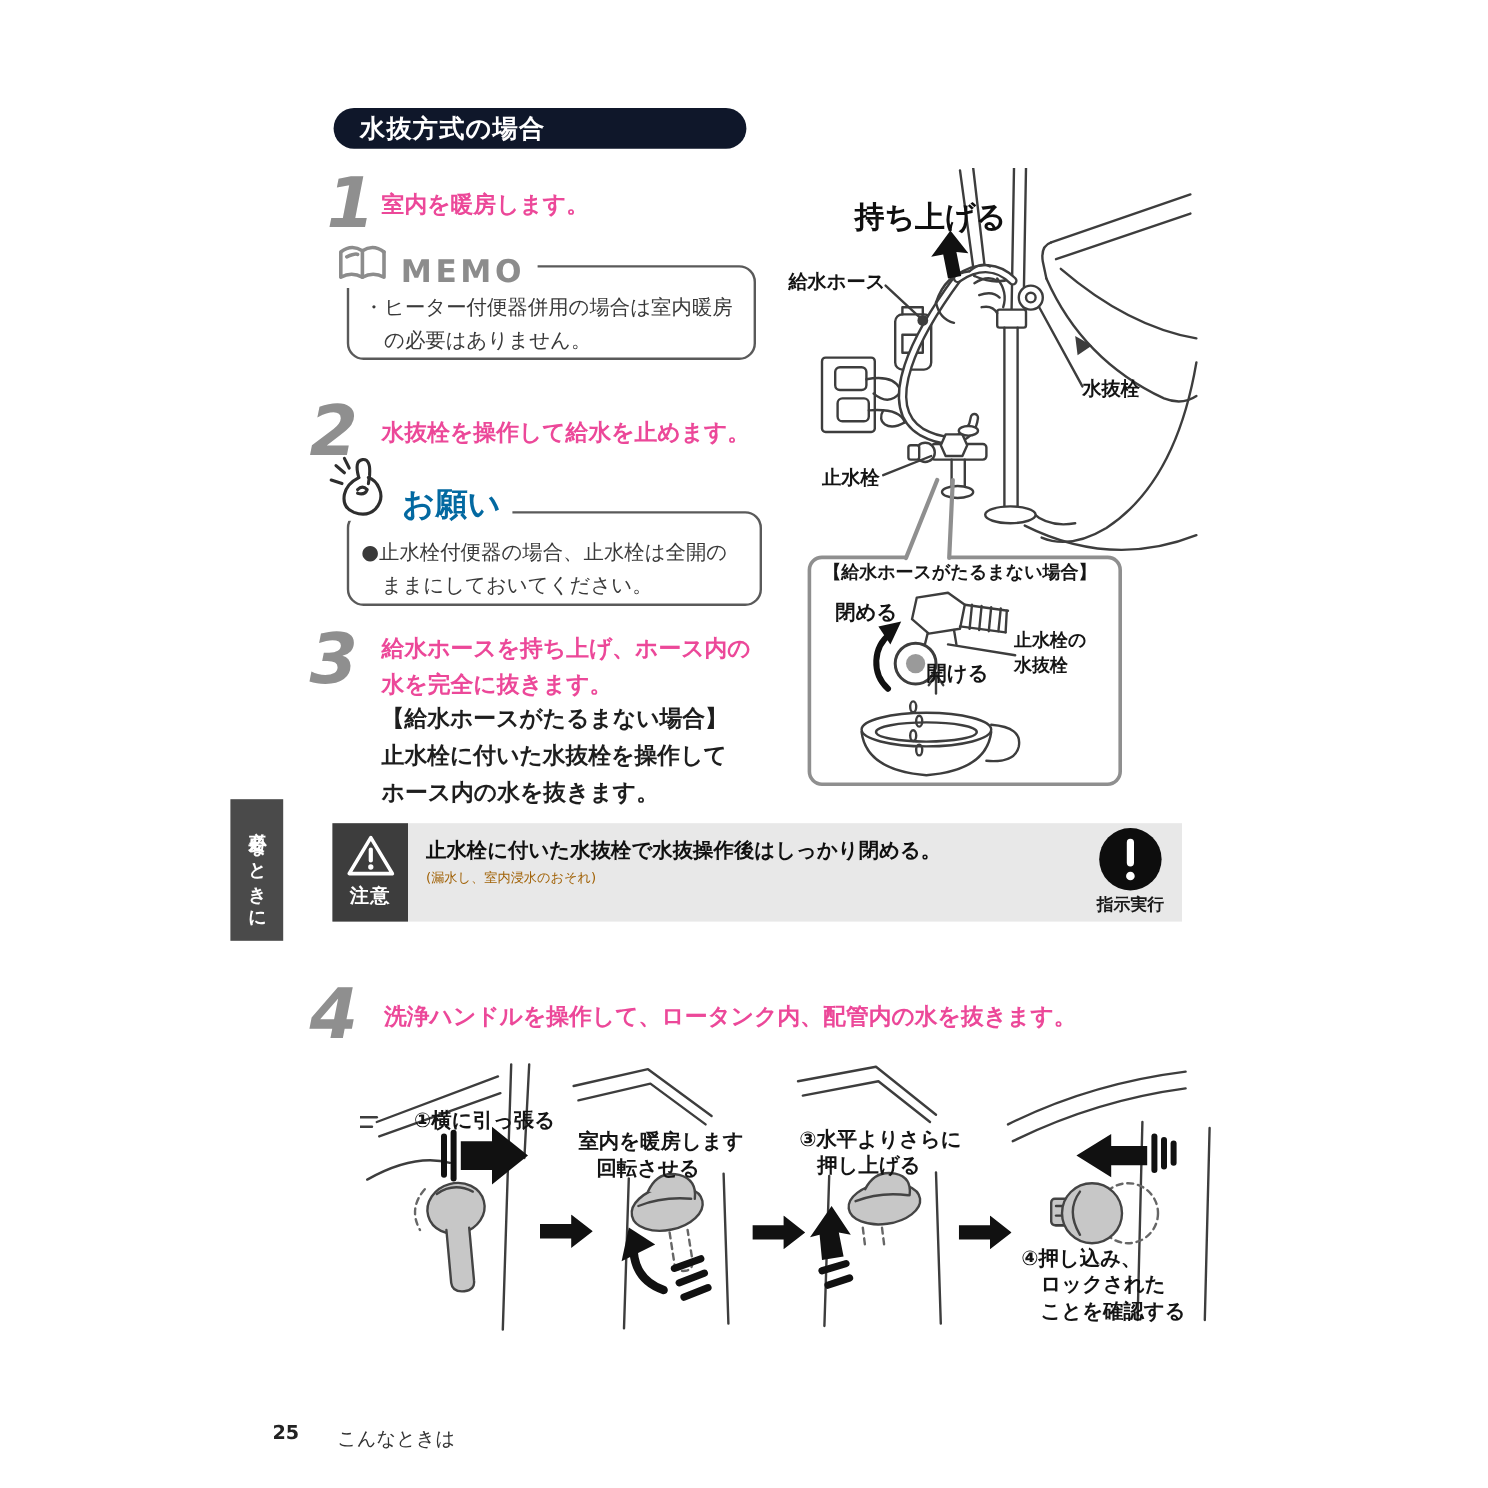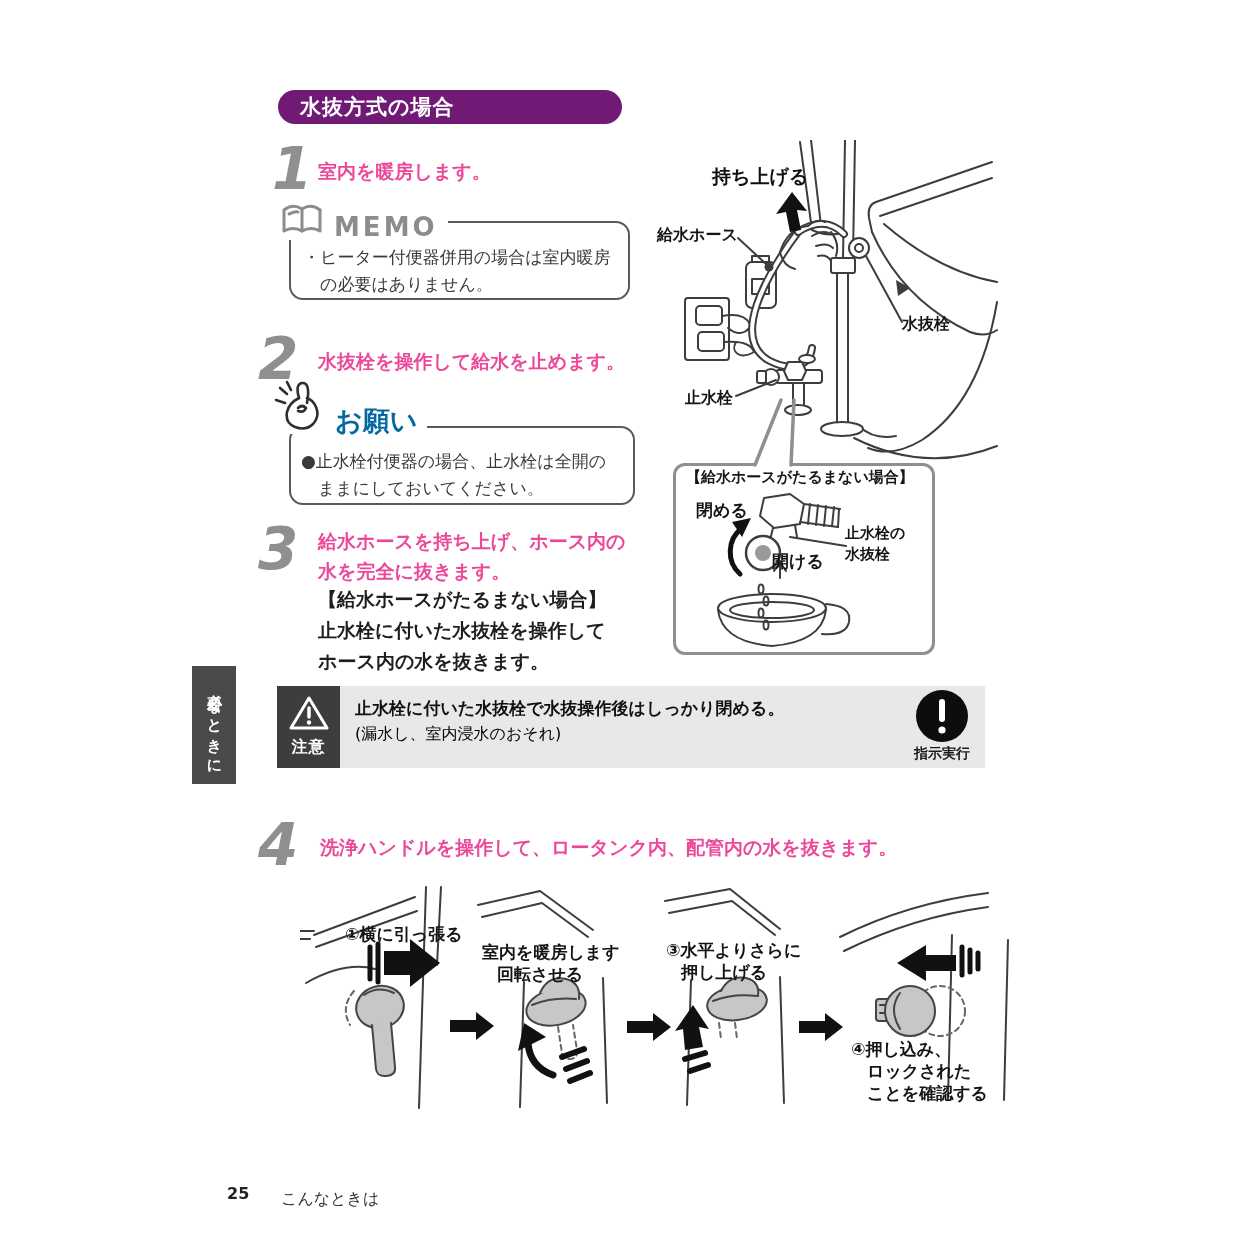--- a/index.html
+++ b/index.html
@@ -1,44 +1,44 @@
 <!DOCTYPE html>
 <html><head>
 <meta charset="utf-8">
 <style>
   *{margin:0;padding:0;box-sizing:border-box}
   html,body{background:#fff}
   body{font-family:"DejaVu Sans","Liberation Sans",sans-serif;color:#141414}
   .page{position:relative;width:1240px;height:1240px;background:#fff;overflow:hidden}
   .abs{position:absolute}
   .nw{white-space:nowrap}
-  .header-badge{left:278px;top:90px;width:344px;height:34px;background:#701a75;border-radius:17px;
+  .header-badge{left:278px;top:90px;width:344px;height:34px;background:#0f172a;border-radius:17px;
     color:#fff;font-weight:bold;font-size:21px;line-height:34px;padding-left:22px;letter-spacing:1px}
   .step-num{font-size:58px;font-weight:bold;font-style:italic;color:#8f8f8f;line-height:1}
   .step-text{font-size:19px;font-weight:bold;color:#ec4899;line-height:30px}
   .sub-text{font-size:19px;font-weight:600;color:#1e1e1e;line-height:31px}
   .note-box{border:2.5px solid #5a5a5a;border-radius:14px;background:#fff;position:absolute}
   .note-label{position:absolute;background:#fff;display:flex;align-items:flex-end;gap:9px;padding-right:10px;z-index:2}
   .memo-word{font-size:26px;font-weight:bold;color:#8c8c8c;letter-spacing:3px;line-height:1}
   .onegai-word{font-size:27px;font-weight:bold;color:#0369a1;line-height:1}
   .note-text{font-size:17px;color:#3a3a3a;line-height:27px}
   .indent{padding-left:17px}
   .caution-bar{left:277px;top:686px;width:708px;height:82px;background:#e8e8e8}
   .caution-badge{position:absolute;left:0;top:0;width:63px;height:82px;background:#3d3d3d;
     display:flex;flex-direction:column;align-items:center;justify-content:center;gap:3px}
   .caution-badge-label{color:#fff;font-weight:bold;font-size:16px;letter-spacing:1px}
   .caution-main{font-size:17px;font-weight:bold;color:#101010}
-  .caution-sub{font-size:16px;color:#000000;margin-top:4px}
+  .caution-sub{font-size:11px;color:#a16207;margin-top:4px}
   .mandatory-circle{position:absolute;left:639px;top:4px;width:52px;height:52px;border-radius:50%;background:#0d0d0d}
   .mandatory-label{position:absolute;left:628px;top:59px;width:74px;text-align:center;font-size:14px;font-weight:bold;color:#1a1a1a}
   .side-tab{left:192px;top:666px;width:44px;height:118px;background:#4a4a4a;color:#fff;
     display:flex;align-items:center;justify-content:center}
   .side-tab span{writing-mode:vertical-rl;font-size:15px;font-weight:bold;letter-spacing:3px}
   .diag-lbl{font-size:16px;font-weight:600;color:#141414;z-index:3}
-  .diag-lbl-big{font-size:19px;font-weight:bold;color:#0f0f0f;z-index:3}
+  .diag-lbl-big{font-size:25px;font-weight:bold;color:#0f0f0f;z-index:3}
   .inset-box{left:673px;top:463px;width:262px;height:192px;border:3px solid #8f8f8f;border-radius:12px;background:#fff;z-index:1}
   .inset-title{font-size:15px;font-weight:bold;color:#161616;z-index:3}
   .inset-lbl{font-size:17px;font-weight:bold;color:#141414;z-index:3}
   .inset-small{font-size:15px;font-weight:600;color:#141414;line-height:21px;z-index:3}
   .panel-lbl{font-size:17px;font-weight:600;color:#141414;line-height:22px}
   .footer-num{font-size:16px;font-weight:bold;color:#222}
   .footer-sec{font-size:16px;color:#333}
   .z2{z-index:2}
 </style>
 </head>

